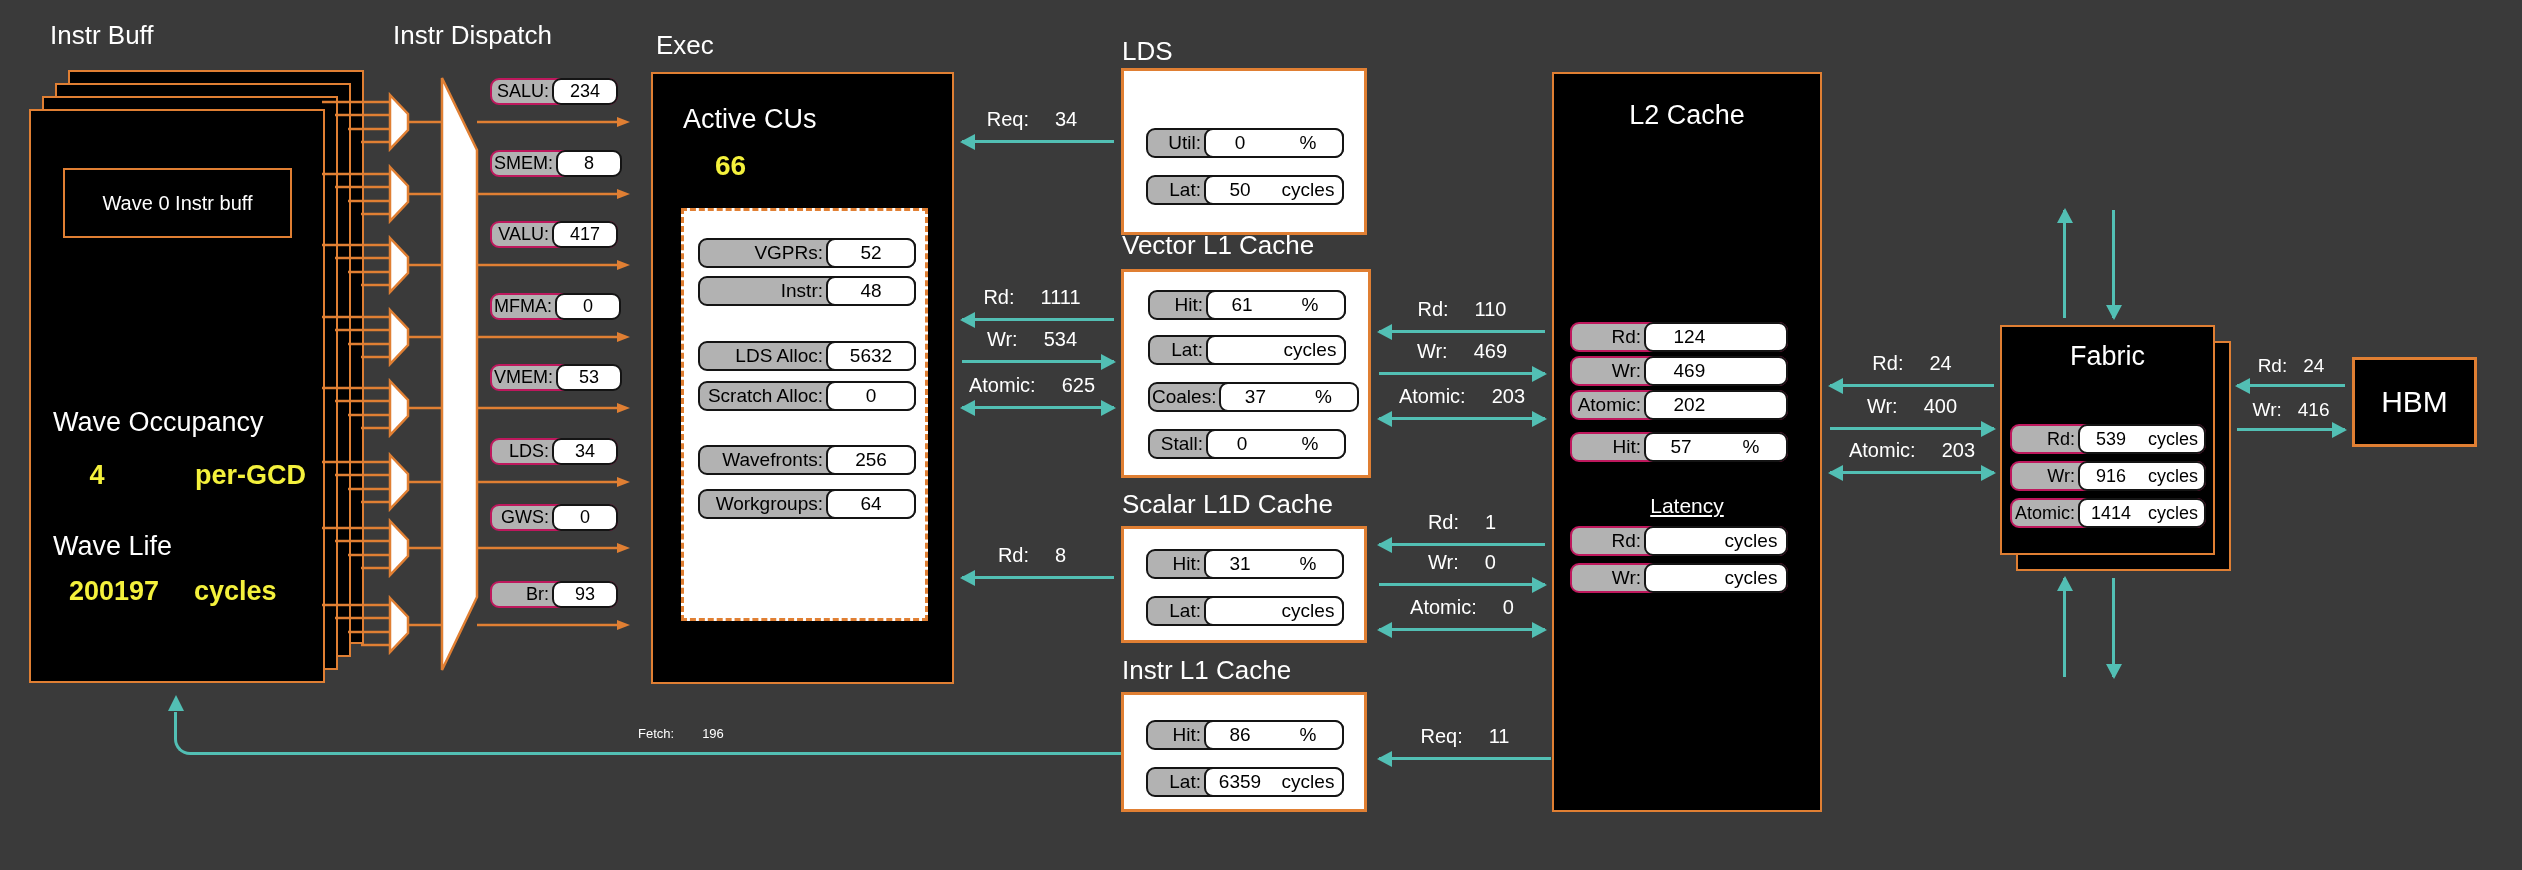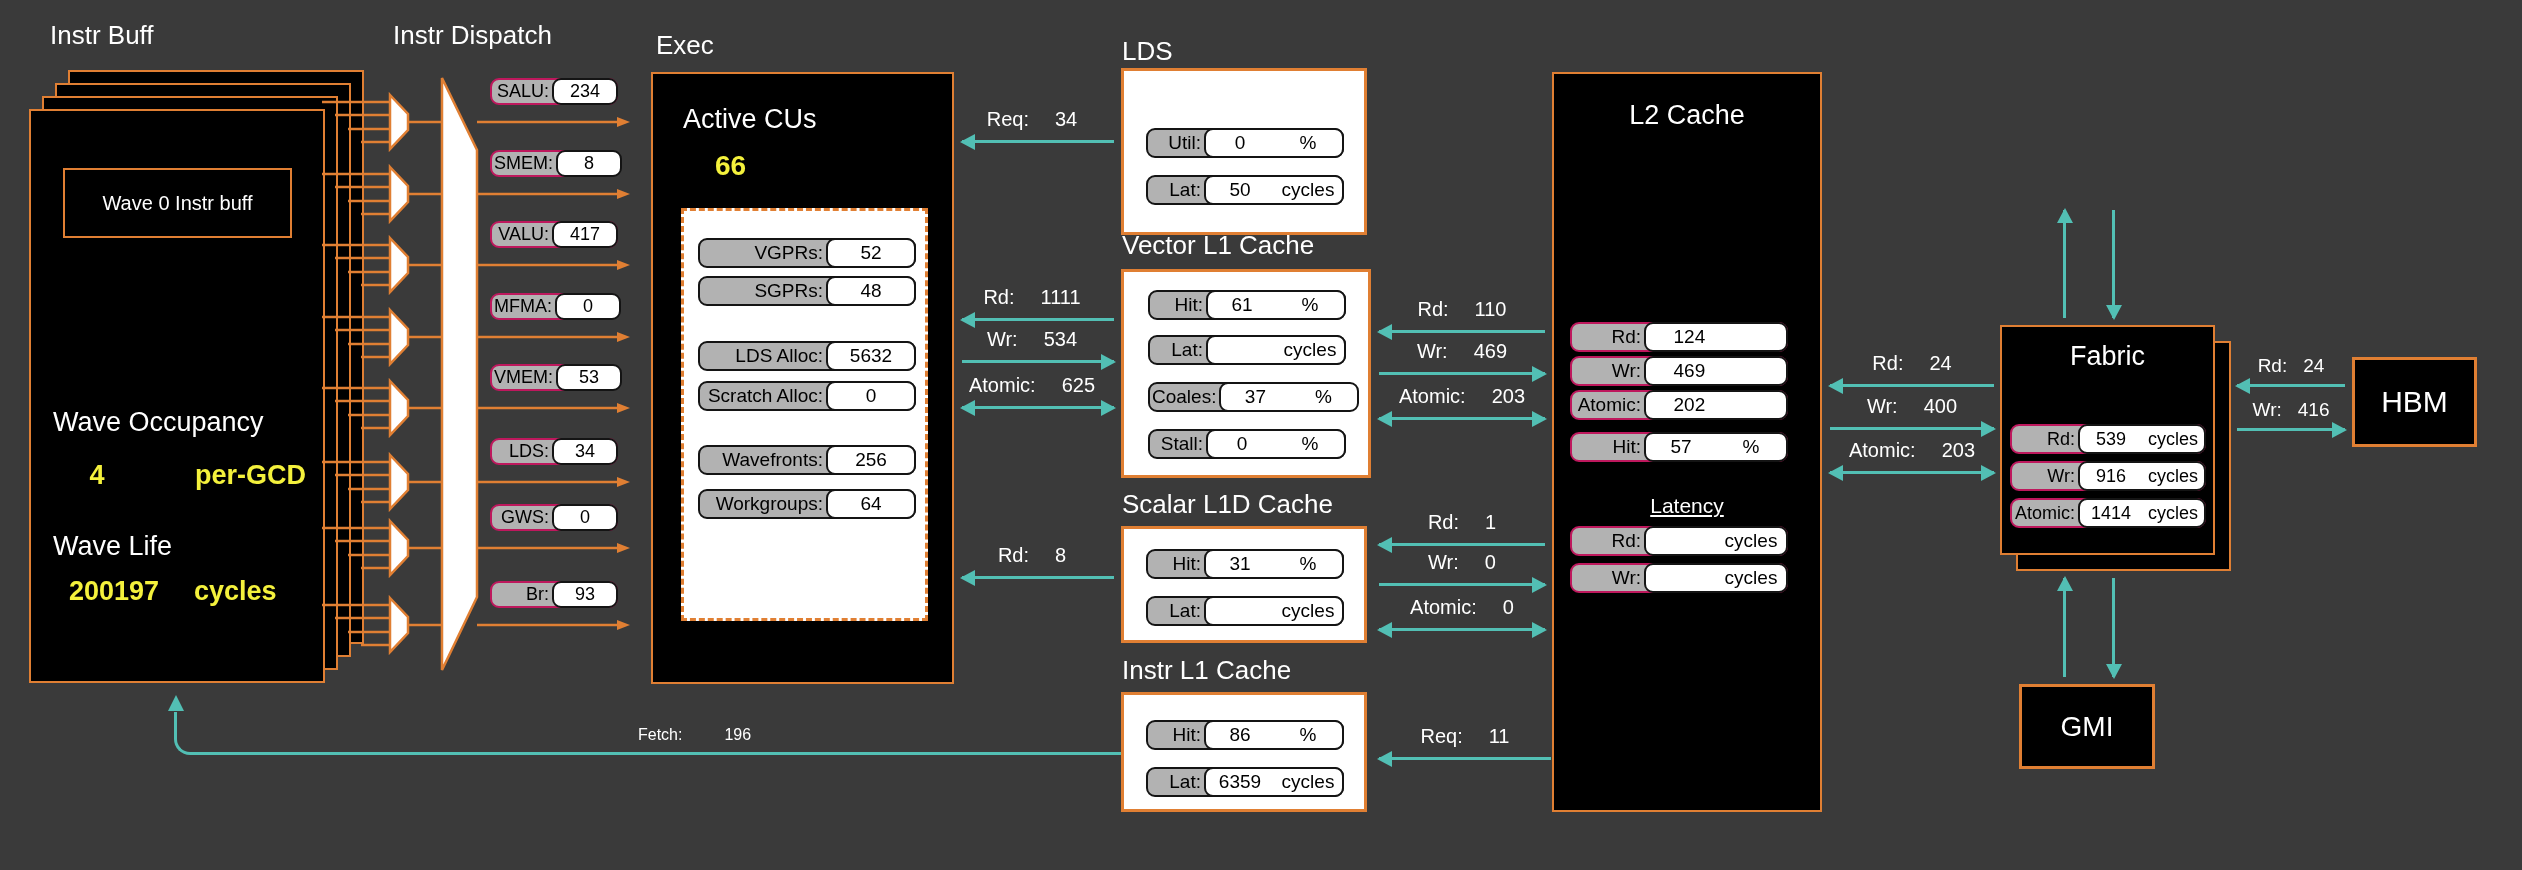--- a/index.html
+++ b/index.html
@@ -199,21 +199,21 @@
     <div class="abs" style="left:30px;top:30px;font-size:27px">Active CUs</div>
     <div class="abs yellow" style="left:62px;top:76px;font-size:28px">66</div>
     <div class="exec-inner">
       <div class="pill p-exec on-light" style="left:14px;top:27px">
         <span class="plabel">VGPRs:</span>
         <span class="pvalue single">
             <span class="num">52</span>
           </span>
       </div>
       <div class="pill p-exec on-light" style="left:14px;top:65px">
-        <span class="plabel">SGPRs:</span>
+        <span class="plabel">Instr:</span>
         <span class="pvalue single">
             <span class="num">48</span>
           </span>
       </div>
       <div class="pill p-exec on-light" style="left:14px;top:130px">
         <span class="plabel">LDS Alloc:</span>
         <span class="pvalue single">
             <span class="num">5632</span>
           </span>
       </div>
@@ -393,23 +393,20 @@
       <span class="pvalue">
           <span class="num">1414</span>
           <span class="unit">cycles</span>
         </span>
     </div>
   </div>
 
   <div class="io-box" style="left:2352px;top:357px;width:125px;height:90px;font-size:30px">
     <span>HBM</span>
   </div>
-  <div class="io-box" style="left:2019px;top:684px;width:136px;height:85px;font-size:28px">
-    <span>GMI</span>
-  </div>
 
   <div class="alabel" style="left:952px;top:108px;width:160px">
     <span>Req:</span>
       <span>34</span>
     </div>
   <div class="hline al" style="left:962px;top:140px;width:152px"></div>
 
   <div class="alabel" style="left:952px;top:286px;width:160px">
     <span>Rd:</span>
       <span>1111</span>
@@ -428,21 +425,21 @@
     </div>
   <div class="hline al ar" style="left:962px;top:406px;width:152px"></div>
 
   <div class="alabel" style="left:952px;top:544px;width:160px">
     <span>Rd:</span>
       <span>8</span>
     </div>
   <div class="hline al" style="left:962px;top:576px;width:152px"></div>
 
   <div class="fetch-elbow" style="left:174px;top:712px;width:947px;height:43px"></div>
-  <div class="alabel" style="left:638px;top:726px;gap:42px;font-size:16px">
+  <div class="alabel" style="left:638px;top:726px;gap:28px;font-size:13px">
     <span>Fetch:</span>
       <span>196</span>
     </div>
 
   <div class="alabel" style="left:1379px;top:298px;width:166px">
     <span>Rd:</span>
       <span>110</span>
     </div>
   <div class="hline al" style="left:1379px;top:330px;width:166px"></div>
 

